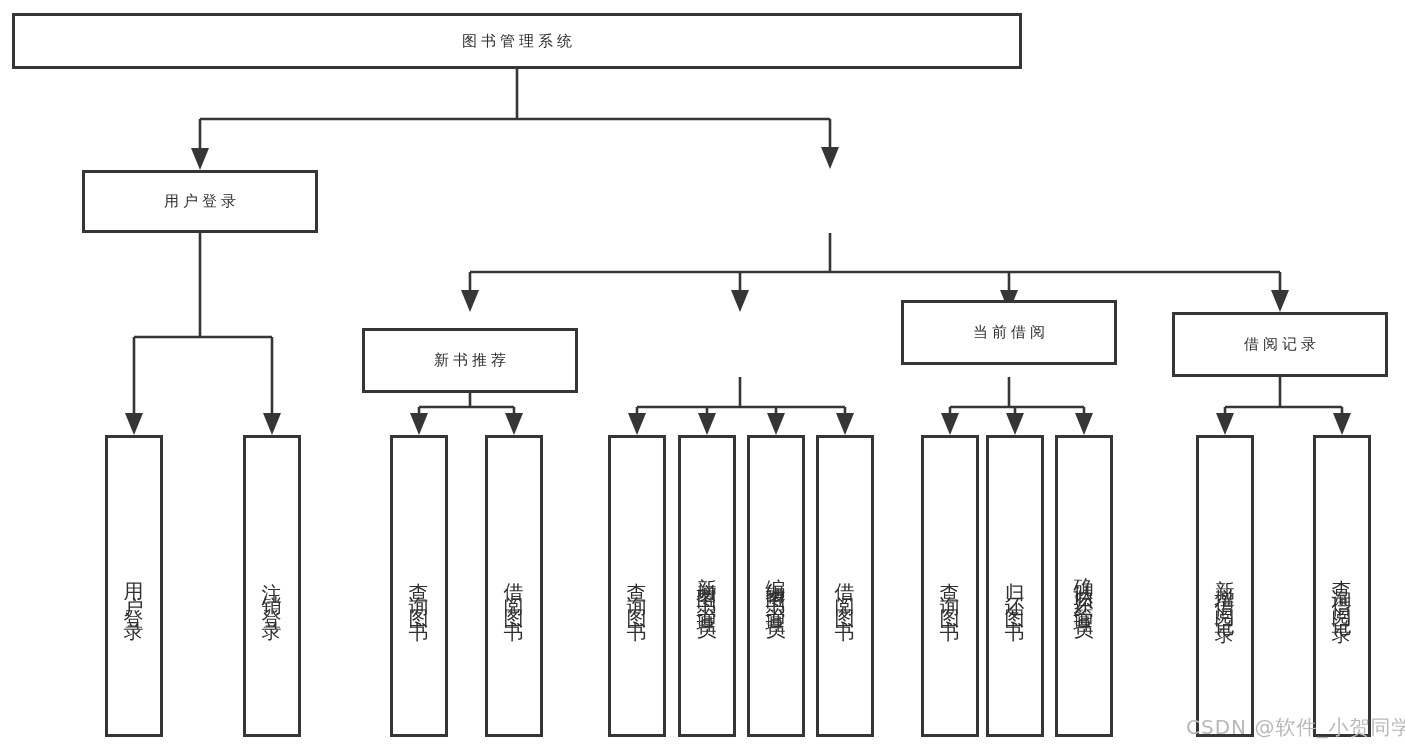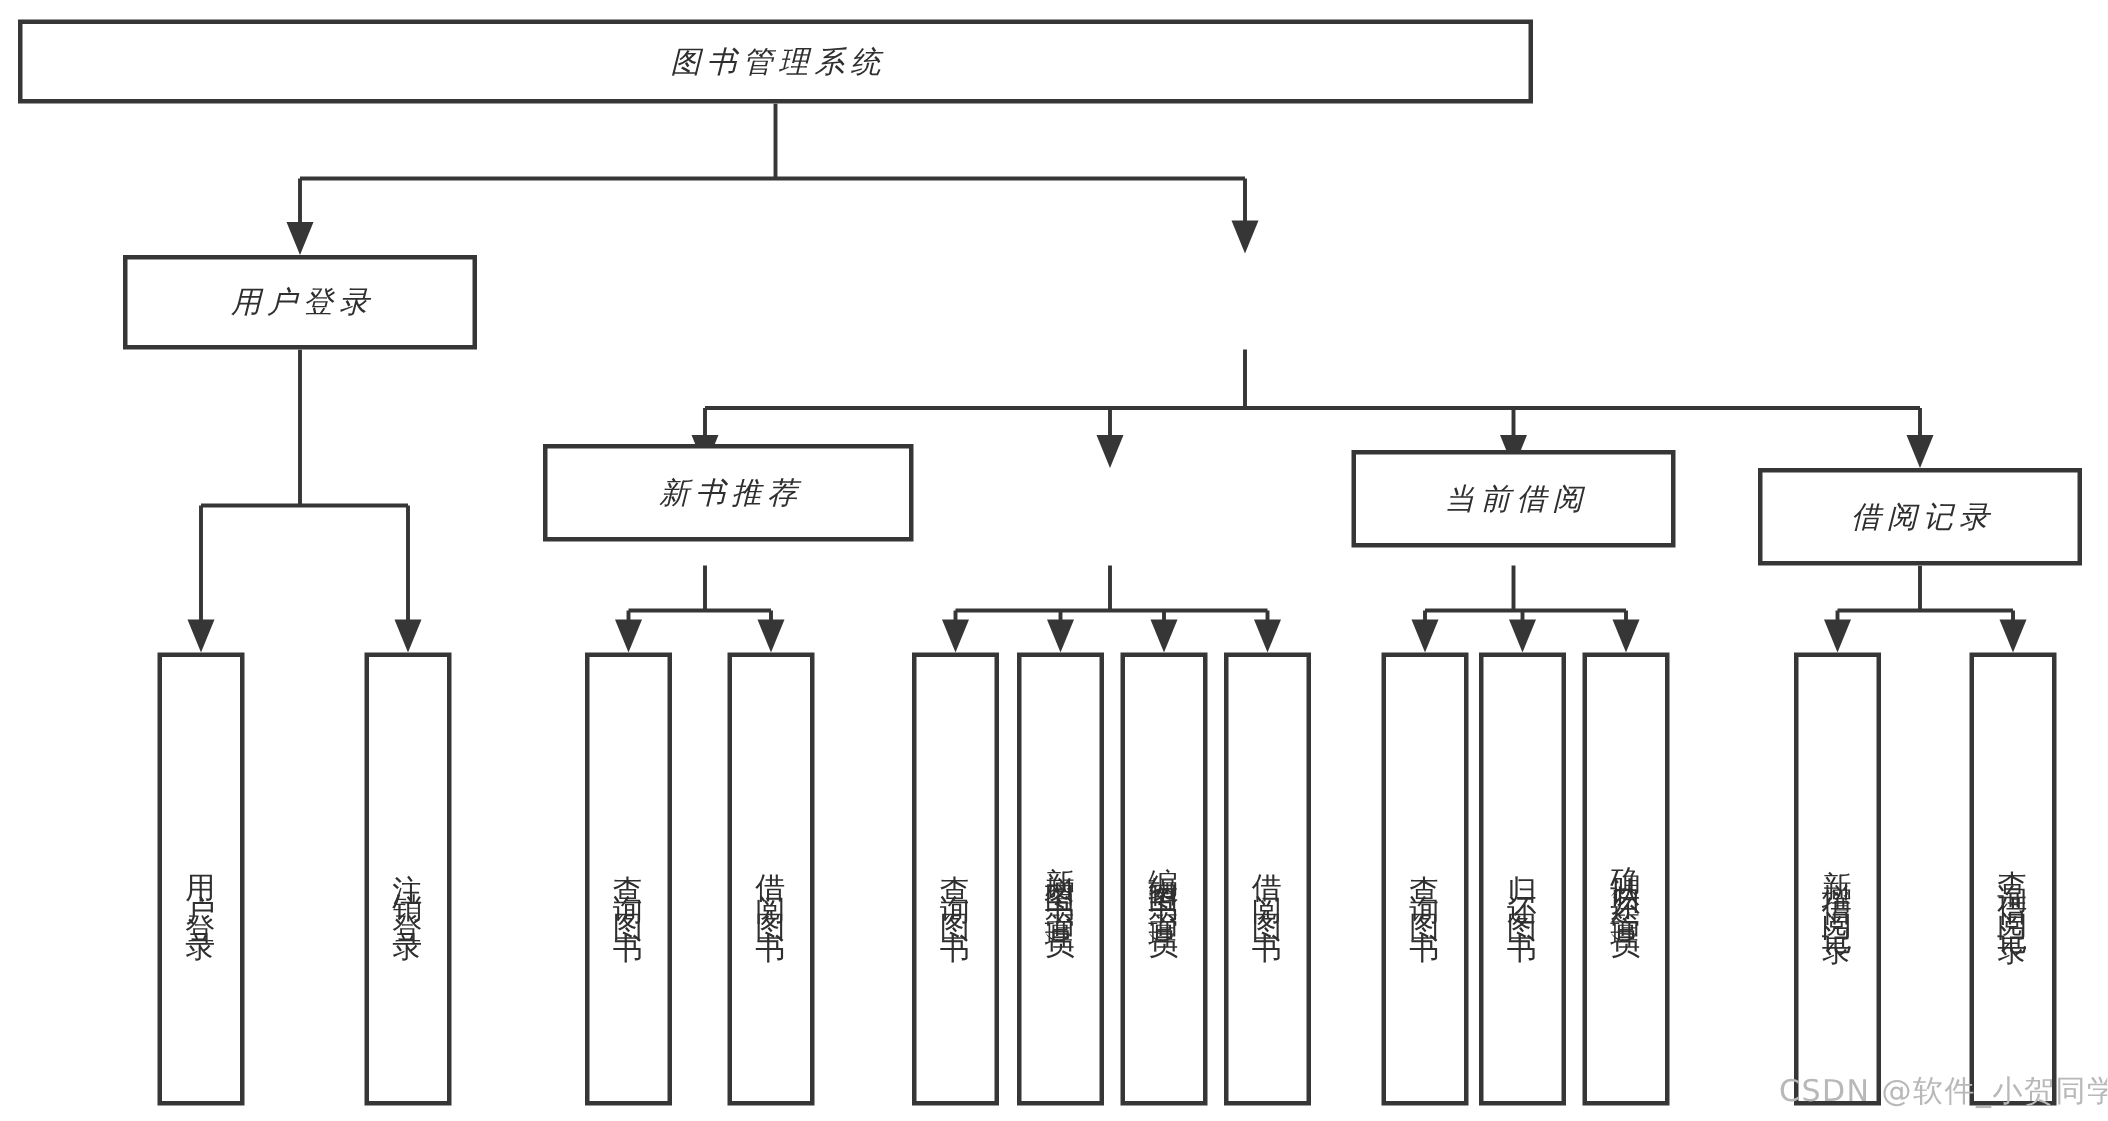--- a/index.html
+++ b/index.html
@@ -35,25 +35,24 @@
     position: absolute;
     box-sizing: border-box;
     border: 3px solid #363636;
     background: #ffffff;
     display: flex;
     align-items: center;
     justify-content: center;
     color: #2f2f2f;
   }
   .h-label {
-    font-size: 20px;
+    font-size: 15px;
     letter-spacing: 4px;
     text-indent: 4px;
     white-space: nowrap;
-    font-style: italic;
   }
   .leaf .v-label {
     writing-mode: vertical-rl;
     text-orientation: mixed;
     font-size: 20px;
     line-height: 1;
     white-space: nowrap;
   }
   .sp4 { letter-spacing: 13px; padding-top: 13px; }
   .sp6 { letter-spacing: 9px;  padding-top: 9px; }
@@ -124,21 +123,21 @@
   </svg>
 
   <div class="box" style="left:12px;top:13px;width:1010px;height:56px">
     <span class="h-label">图书管理系统</span>
   </div>
 
   <div class="box" style="left:82px;top:170px;width:236px;height:63px">
     <span class="h-label">用户登录</span>
   </div>
 
-  <div class="box" style="left:362px;top:296px;width:247px;height:65px">
+  <div class="box" style="left:362px;top:328px;width:216px;height:65px">
     <span class="h-label">新书推荐</span>
   </div>
   <div class="box" style="left:901px;top:300px;width:216px;height:65px">
     <span class="h-label">当前借阅</span>
   </div>
   <div class="box" style="left:1172px;top:312px;width:216px;height:65px">
     <span class="h-label">借阅记录</span>
   </div>
 
   <div class="box leaf" style="left:105px;top:435px;width:58px;height:302px">

